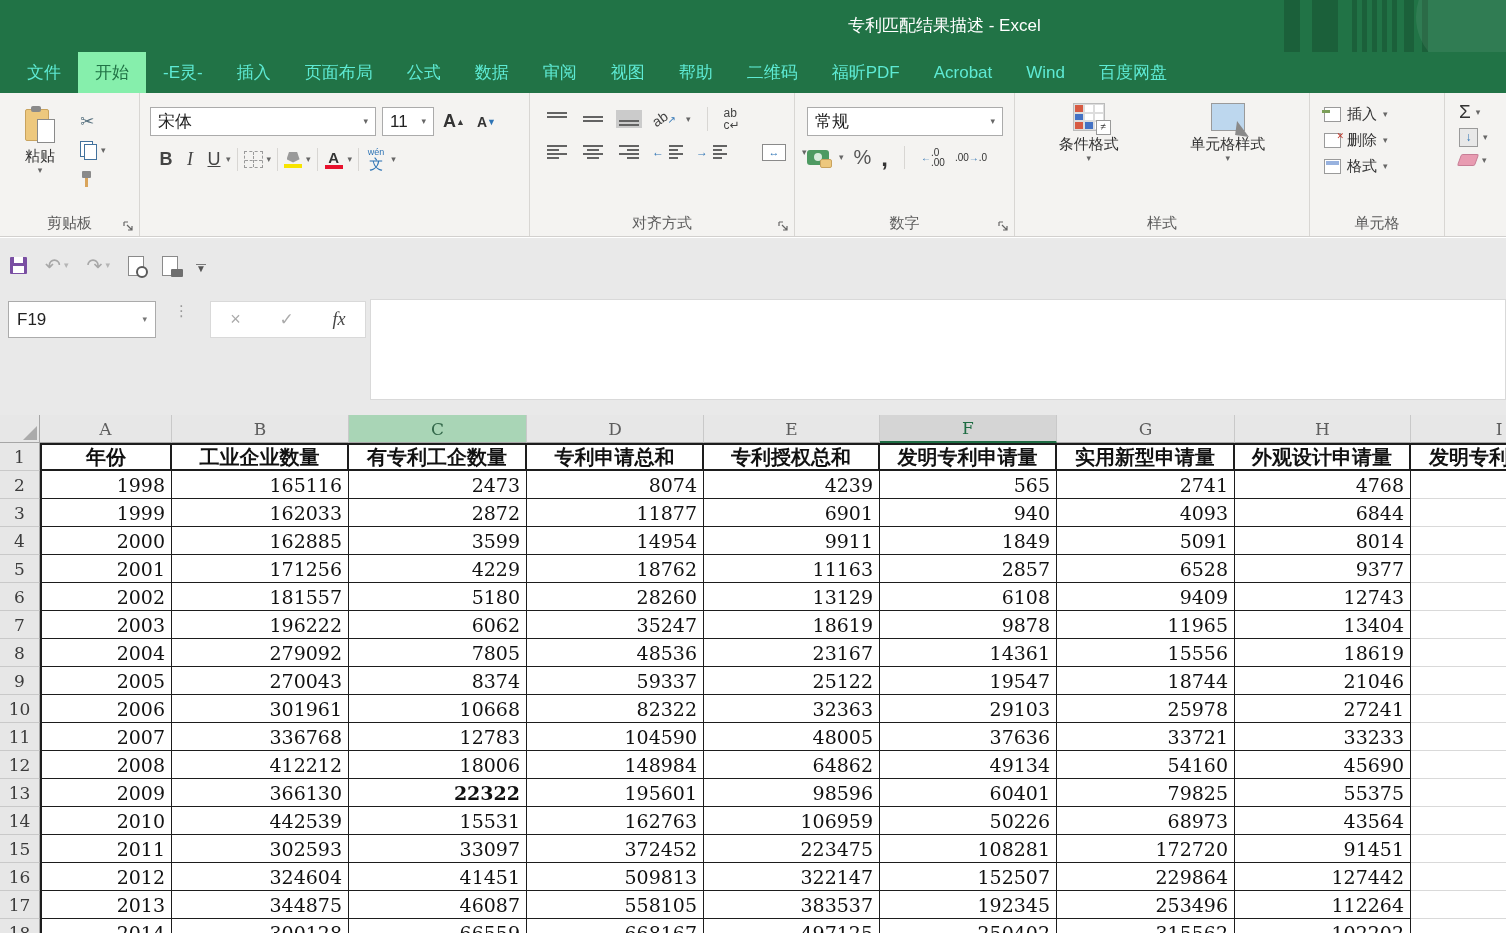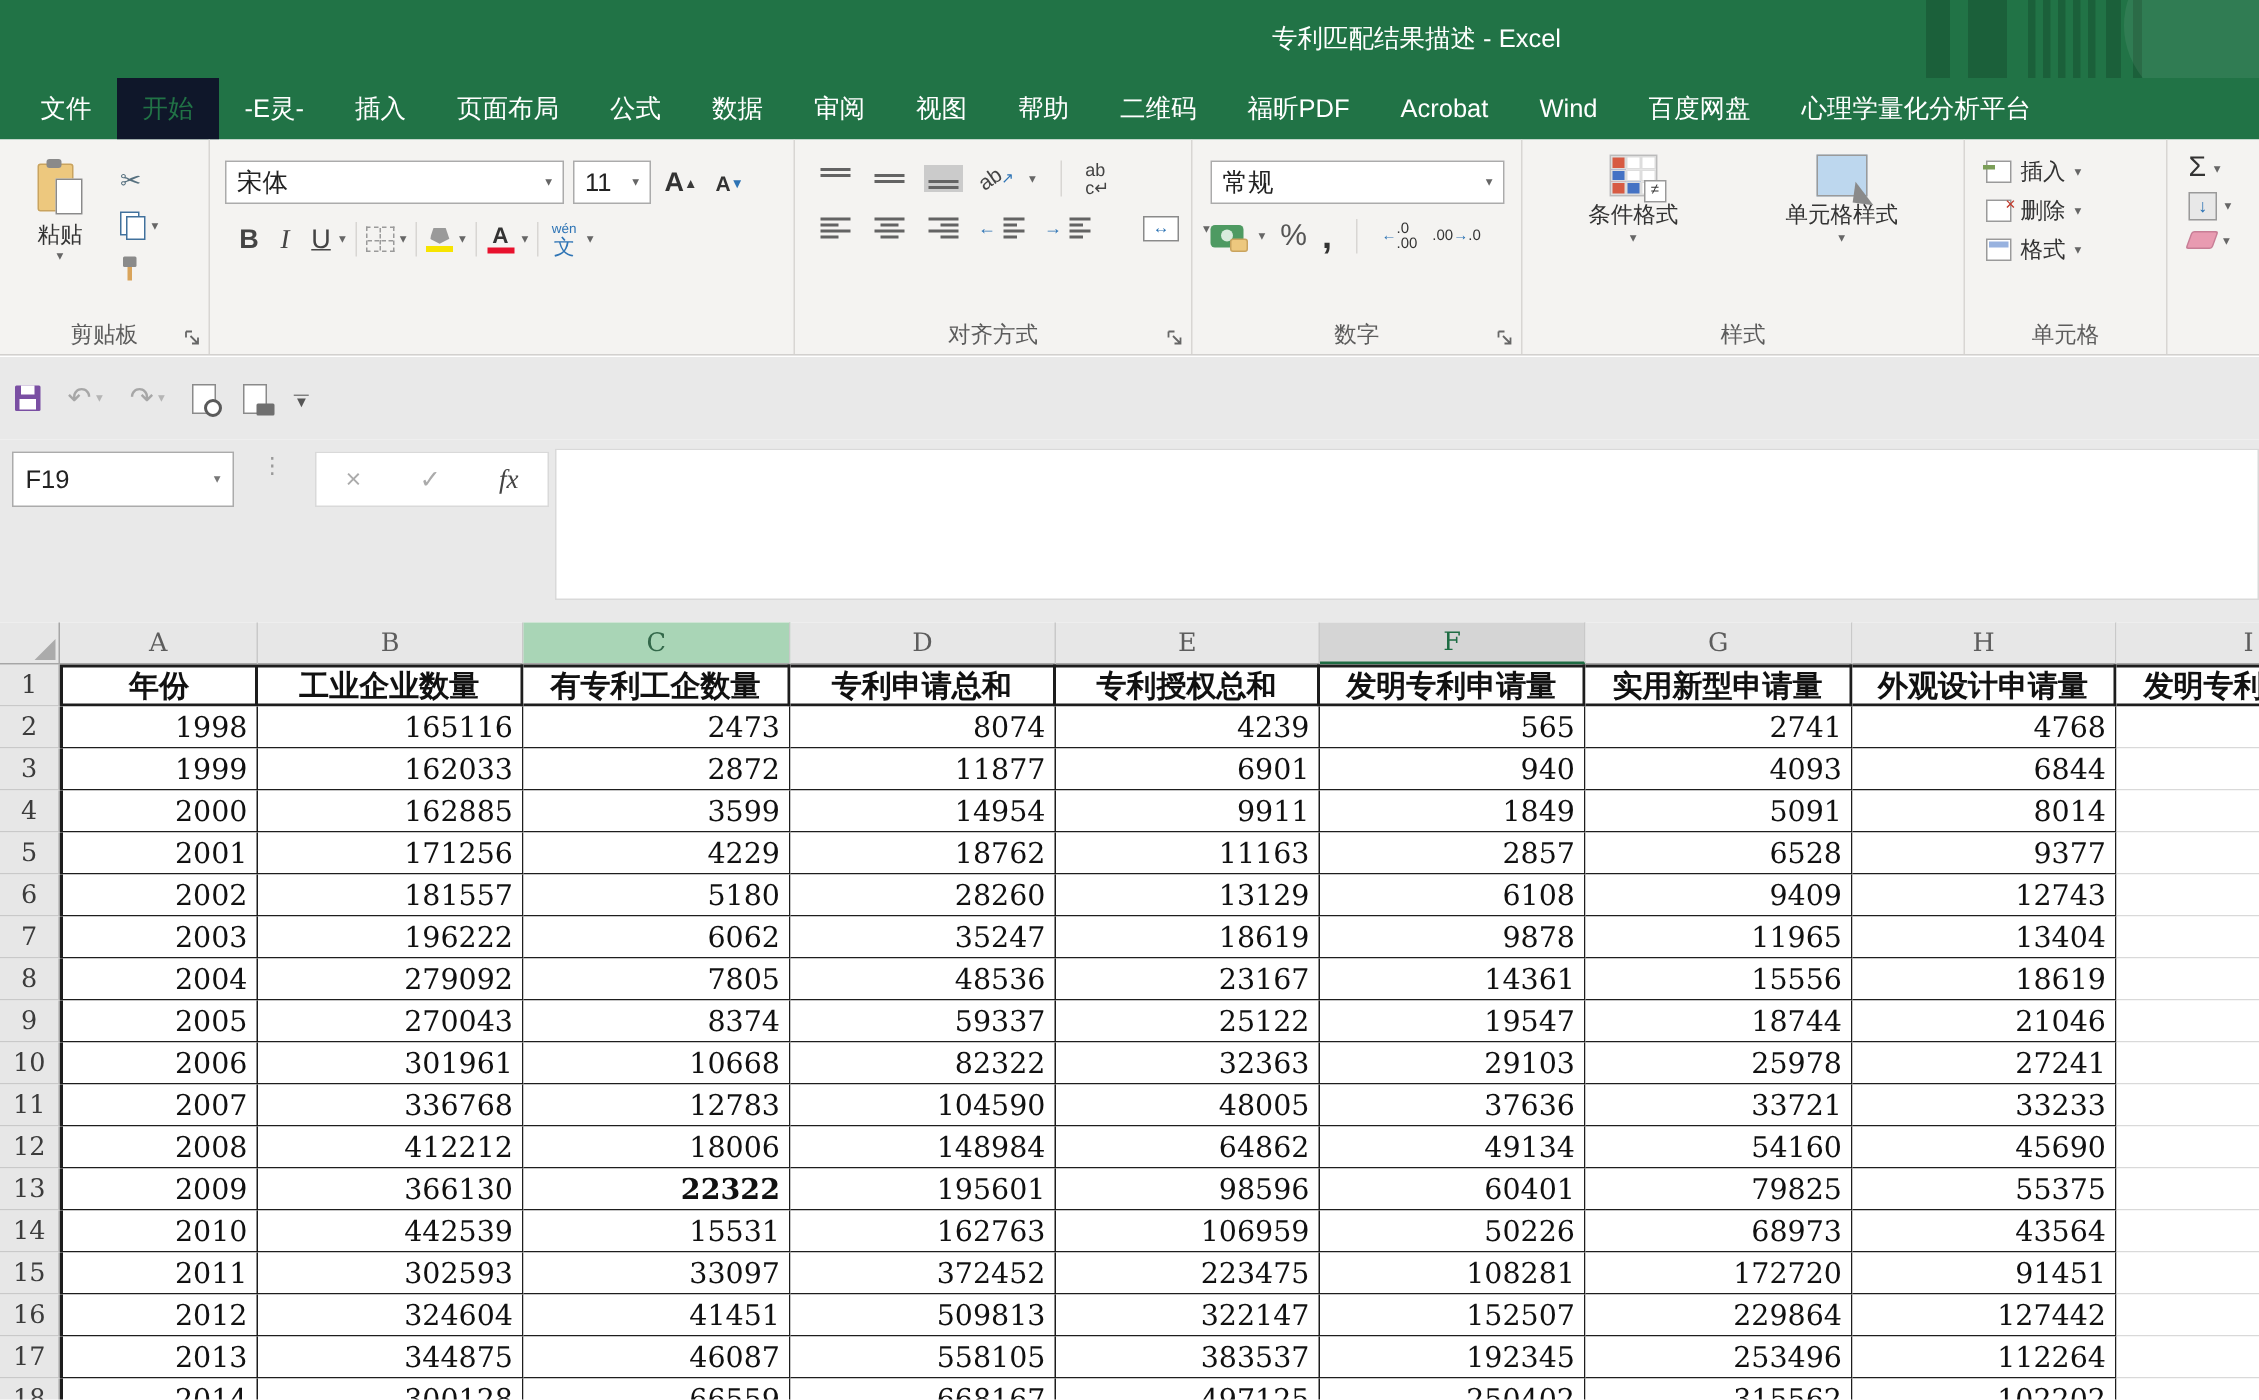--- a/index.html
+++ b/index.html
@@ -5,22 +5,22 @@
   html,body{margin:0;padding:0;}
   body{width:1506px;height:933px;position:relative;overflow:hidden;background:#fff;
        font-family:"Liberation Sans","DejaVu Sans",sans-serif;-webkit-font-smoothing:antialiased;}
   
   .titlebar{position:absolute;left:0;top:0;width:1506px;height:52px;background:#217346;overflow:hidden;}
   .title-text{position:absolute;left:848px;top:14px;color:#fff;font-size:17px;white-space:nowrap;}
   .deco{position:absolute;top:0;height:100%;background:rgba(0,0,0,.16);}
   .deco-circle{position:absolute;width:110px;height:110px;border-radius:50%;background:rgba(255,255,255,.07);top:-38px;right:-20px;}
   
   .tabrow{position:absolute;left:0;top:52px;width:1506px;height:41px;background:#217346;display:flex;align-items:stretch;padding-left:10px;box-sizing:border-box;}
-  .tab{color:#ffffff;font-size:17px;line-height:41px;padding:0 17px;white-space:nowrap;cursor:default;}
-  .tab.active{background:#0f172a;color:#217346;text-align:center;}
+  .tab{color:#5eead4;font-size:17px;line-height:41px;padding:0 17px;white-space:nowrap;cursor:default;}
+  .tab.active{background:#86efac;color:#217346;text-align:center;}
   
   .ribbon{position:absolute;left:0;top:93px;width:1506px;height:144px;background:#F4F3F1;border-bottom:1px solid #D2D0CE;box-sizing:border-box;display:flex;}
   .group{display:flex;flex-direction:column;box-sizing:border-box;border-right:1px solid #D8D6D3;position:relative;}
   .group-body{flex:1;padding-top:14px;box-sizing:border-box;}
   .group-foot{height:26px;display:flex;align-items:center;justify-content:center;position:relative;}
   .group-label{font-size:15px;color:#5c5c5c;}
   .launcher{position:absolute;right:5px;bottom:6px;width:12px;height:12px;cursor:pointer;}
   .caret{font-size:9px;color:#666;line-height:1;}
   .combo{background:#fff;border:1px solid #ABABAB;height:29px;display:flex;align-items:center;padding:0 7px;font-size:17px;color:#222;box-sizing:border-box;cursor:pointer;}
   .combo .caret{margin-left:auto;}
@@ -184,21 +184,20 @@
     <div class="tab">公式</div>
     <div class="tab">数据</div>
     <div class="tab">审阅</div>
     <div class="tab">视图</div>
     <div class="tab">帮助</div>
     <div class="tab">二维码</div>
     <div class="tab">福昕PDF</div>
     <div class="tab">Acrobat</div>
     <div class="tab">Wind</div>
     <div class="tab">百度网盘</div>
-    <div class="tab">心理学量化分析平台</div>
   </div>
 
 <div class="ribbon">
 
   <div class="group g-clip" style="width:140px;">
     <div class="group-body">
       <div class="paste-big">
         <span class="clipicon">
             <i class="board"></i>
             <i class="clip"></i>

